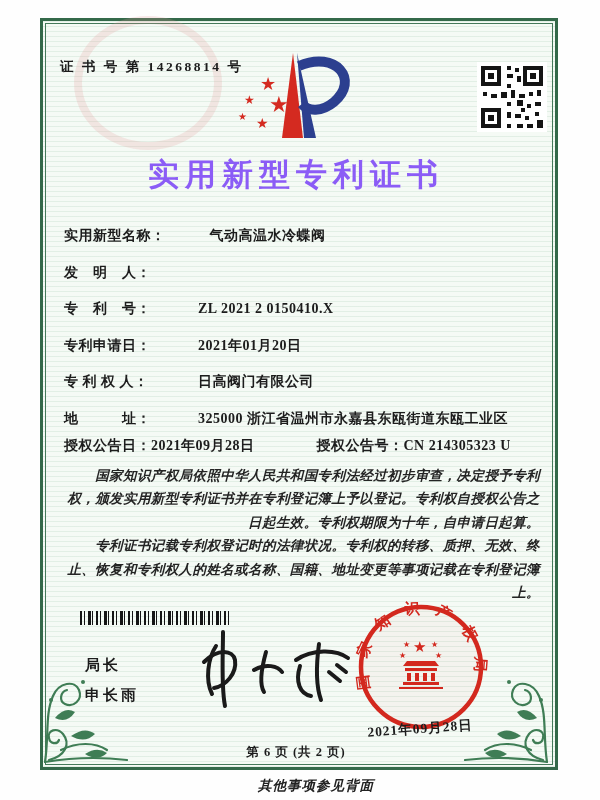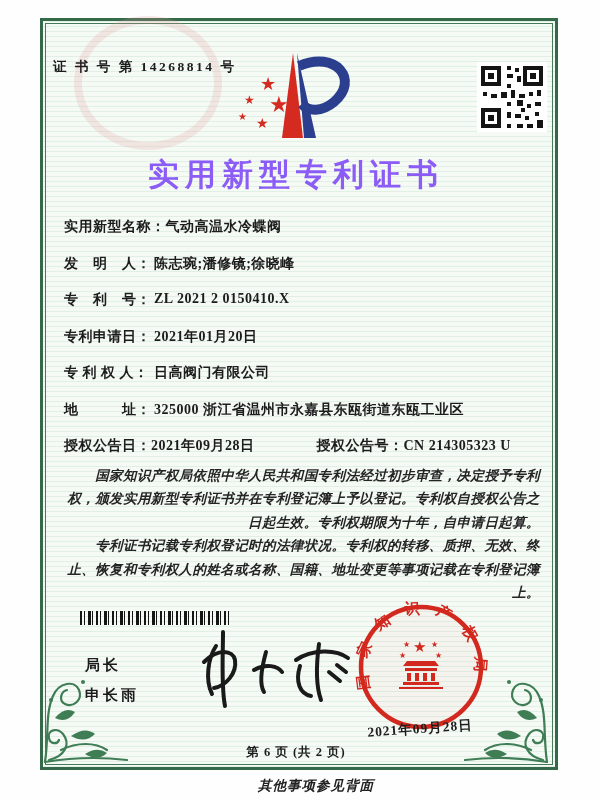--- a/index.html
+++ b/index.html
@@ -16,31 +16,31 @@
     background-image:repeating-linear-gradient(180deg,
       rgba(125,180,145,0.16) 0px, rgba(125,180,145,0.16) 1px,
       rgba(255,255,255,0) 1px, rgba(255,255,255,0) 5px);
   }
   .frame-inner{position:absolute;inset:2px;border:1px solid #44795a;pointer-events:none;}
   .watermark{
     position:absolute;left:74px;top:16px;width:132px;height:118px;
     border:8px solid rgba(226,153,153,0.22);border-radius:50%;pointer-events:none;
   }
   .cert-no{
-    position:absolute;left:53px;top:58px;
+    position:absolute;left:60px;top:58px;
     font-size:13.5px;font-weight:600;letter-spacing:2.5px;
   }
   .logo{position:absolute;left:236px;top:50px;width:124px;height:94px;}
   .qr{position:absolute;left:477px;top:62px;width:70px;height:70px;}
   .title{
     position:absolute;left:40px;top:154px;width:512px;text-align:center;
     font-size:31px;font-weight:700;letter-spacing:6px;color:#8b5cf6;
   }
   .fields{position:absolute;left:64px;top:218px;width:468px;}
-  .frow{display:flex;align-items:flex-start;height:36.5px;font-size:14px;font-weight:600;letter-spacing:0.5px;}
+  .frow{display:flex;align-items:center;height:36.5px;font-size:14px;font-weight:600;letter-spacing:0.5px;gap:44px;}
   .frow .lab{flex:none;min-width:90px;white-space:nowrap;}
   .frow .val{white-space:nowrap;}
   .grant{
     position:absolute;left:64px;top:437px;width:470px;display:flex;
     font-size:14px;font-weight:600;letter-spacing:0.5px;
   }
   .grant .pair2{margin-left:62px;}
   .paras{
     position:absolute;left:62px;top:464px;width:478px;
     font-size:13.5px;line-height:1.74;font-weight:600;font-style:italic;color:#242424;
@@ -128,21 +128,20 @@
 
   <div class="title">实用新型专利证书</div>
 
   <div class="fields">
     <div class="frow">
       <span class="lab">实用新型名称：</span>
       <span class="val">气动高温水冷蝶阀</span>
     </div>
     <div class="frow">
       <span class="lab">发　明　人：</span>
-      <span class="val">陈志琬;潘修镜;徐晓峰</span>
     </div>
     <div class="frow">
       <span class="lab">专　利　号：</span>
       <span class="val">ZL 2021 2 0150410.X</span>
     </div>
     <div class="frow">
       <span class="lab">专利申请日：</span>
       <span class="val">2021年01月20日</span>
     </div>
     <div class="frow">

